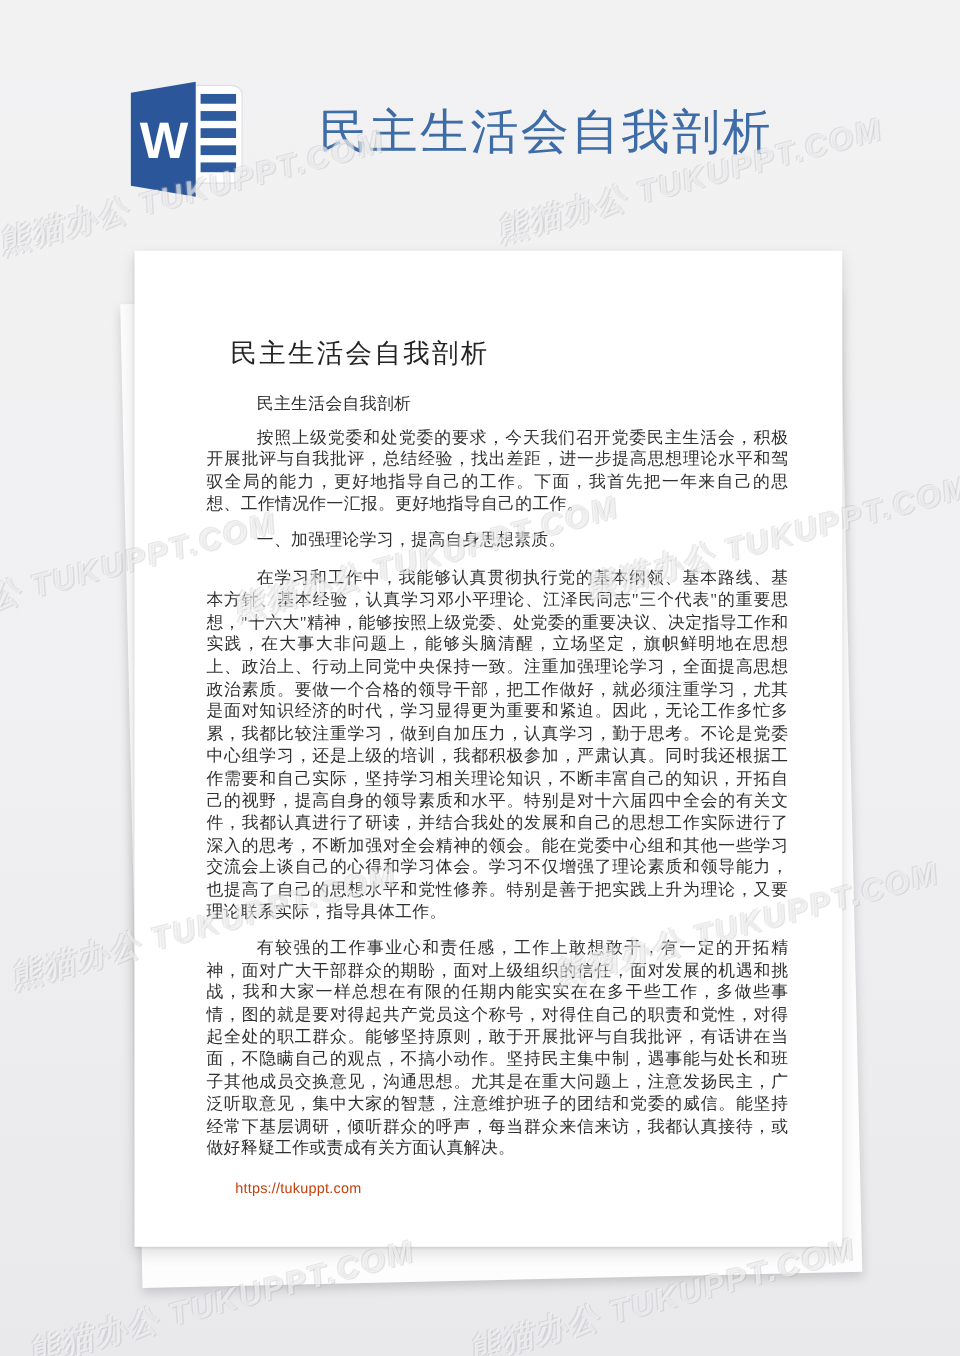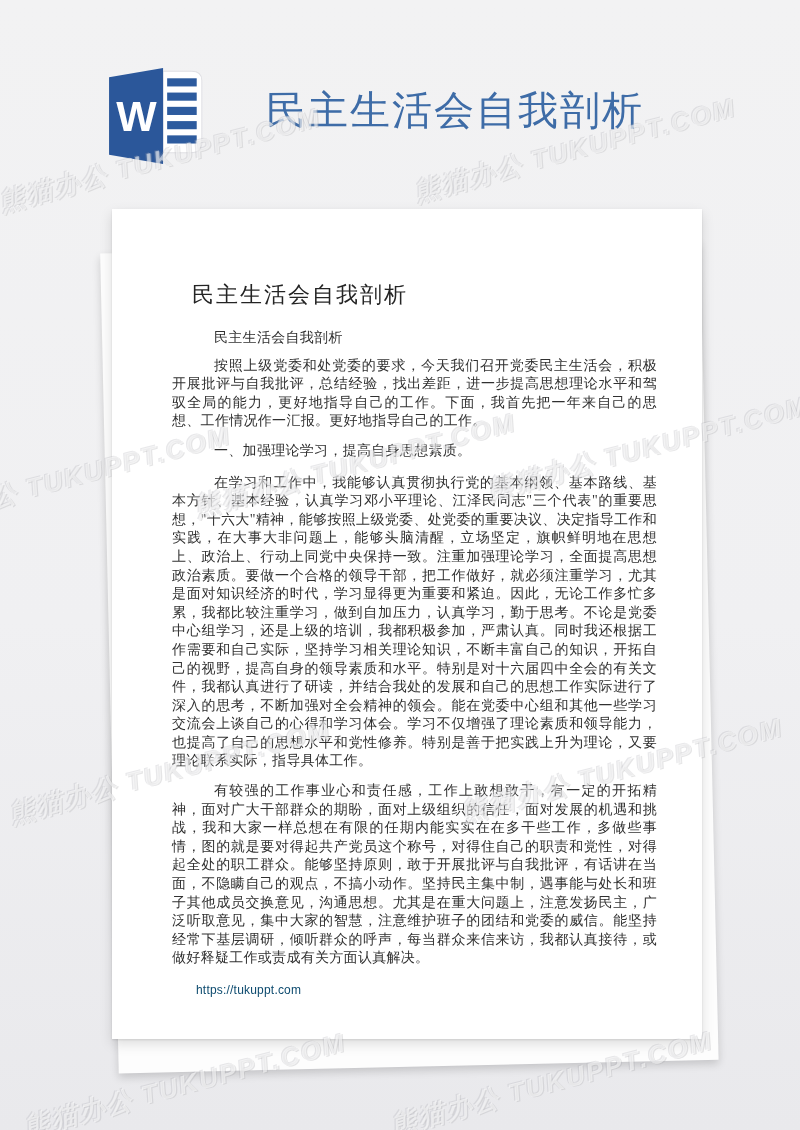--- a/index.html
+++ b/index.html
@@ -44,21 +44,21 @@
   .para{
     font-size:14px;line-height:18.6px;color:#303030;
     text-align:justify;text-indent:42px;
     margin:0 0 11px 0;letter-spacing:.3px;
   }
   .para.plain{margin-bottom:9px;}
   .para.section{margin-bottom:13px;}
   .doc-footer{
     position:absolute;left:84px;top:774px;
     font-family:"Liberation Sans","DejaVu Sans",sans-serif;
-    font-size:12px;color:#0c4a6e;letter-spacing:.2px;
+    font-size:12px;color:#c2410c;letter-spacing:.2px;
   }
 
   
   .wm-layer{position:absolute;inset:0;pointer-events:none;z-index:10;}
   .wm{
     position:absolute;white-space:nowrap;
     font-family:"Liberation Sans","DejaVu Sans",sans-serif;
     font-style:italic;font-weight:bold;
     font-size:26px;letter-spacing:2px;
     color:rgba(255,255,255,.55);

